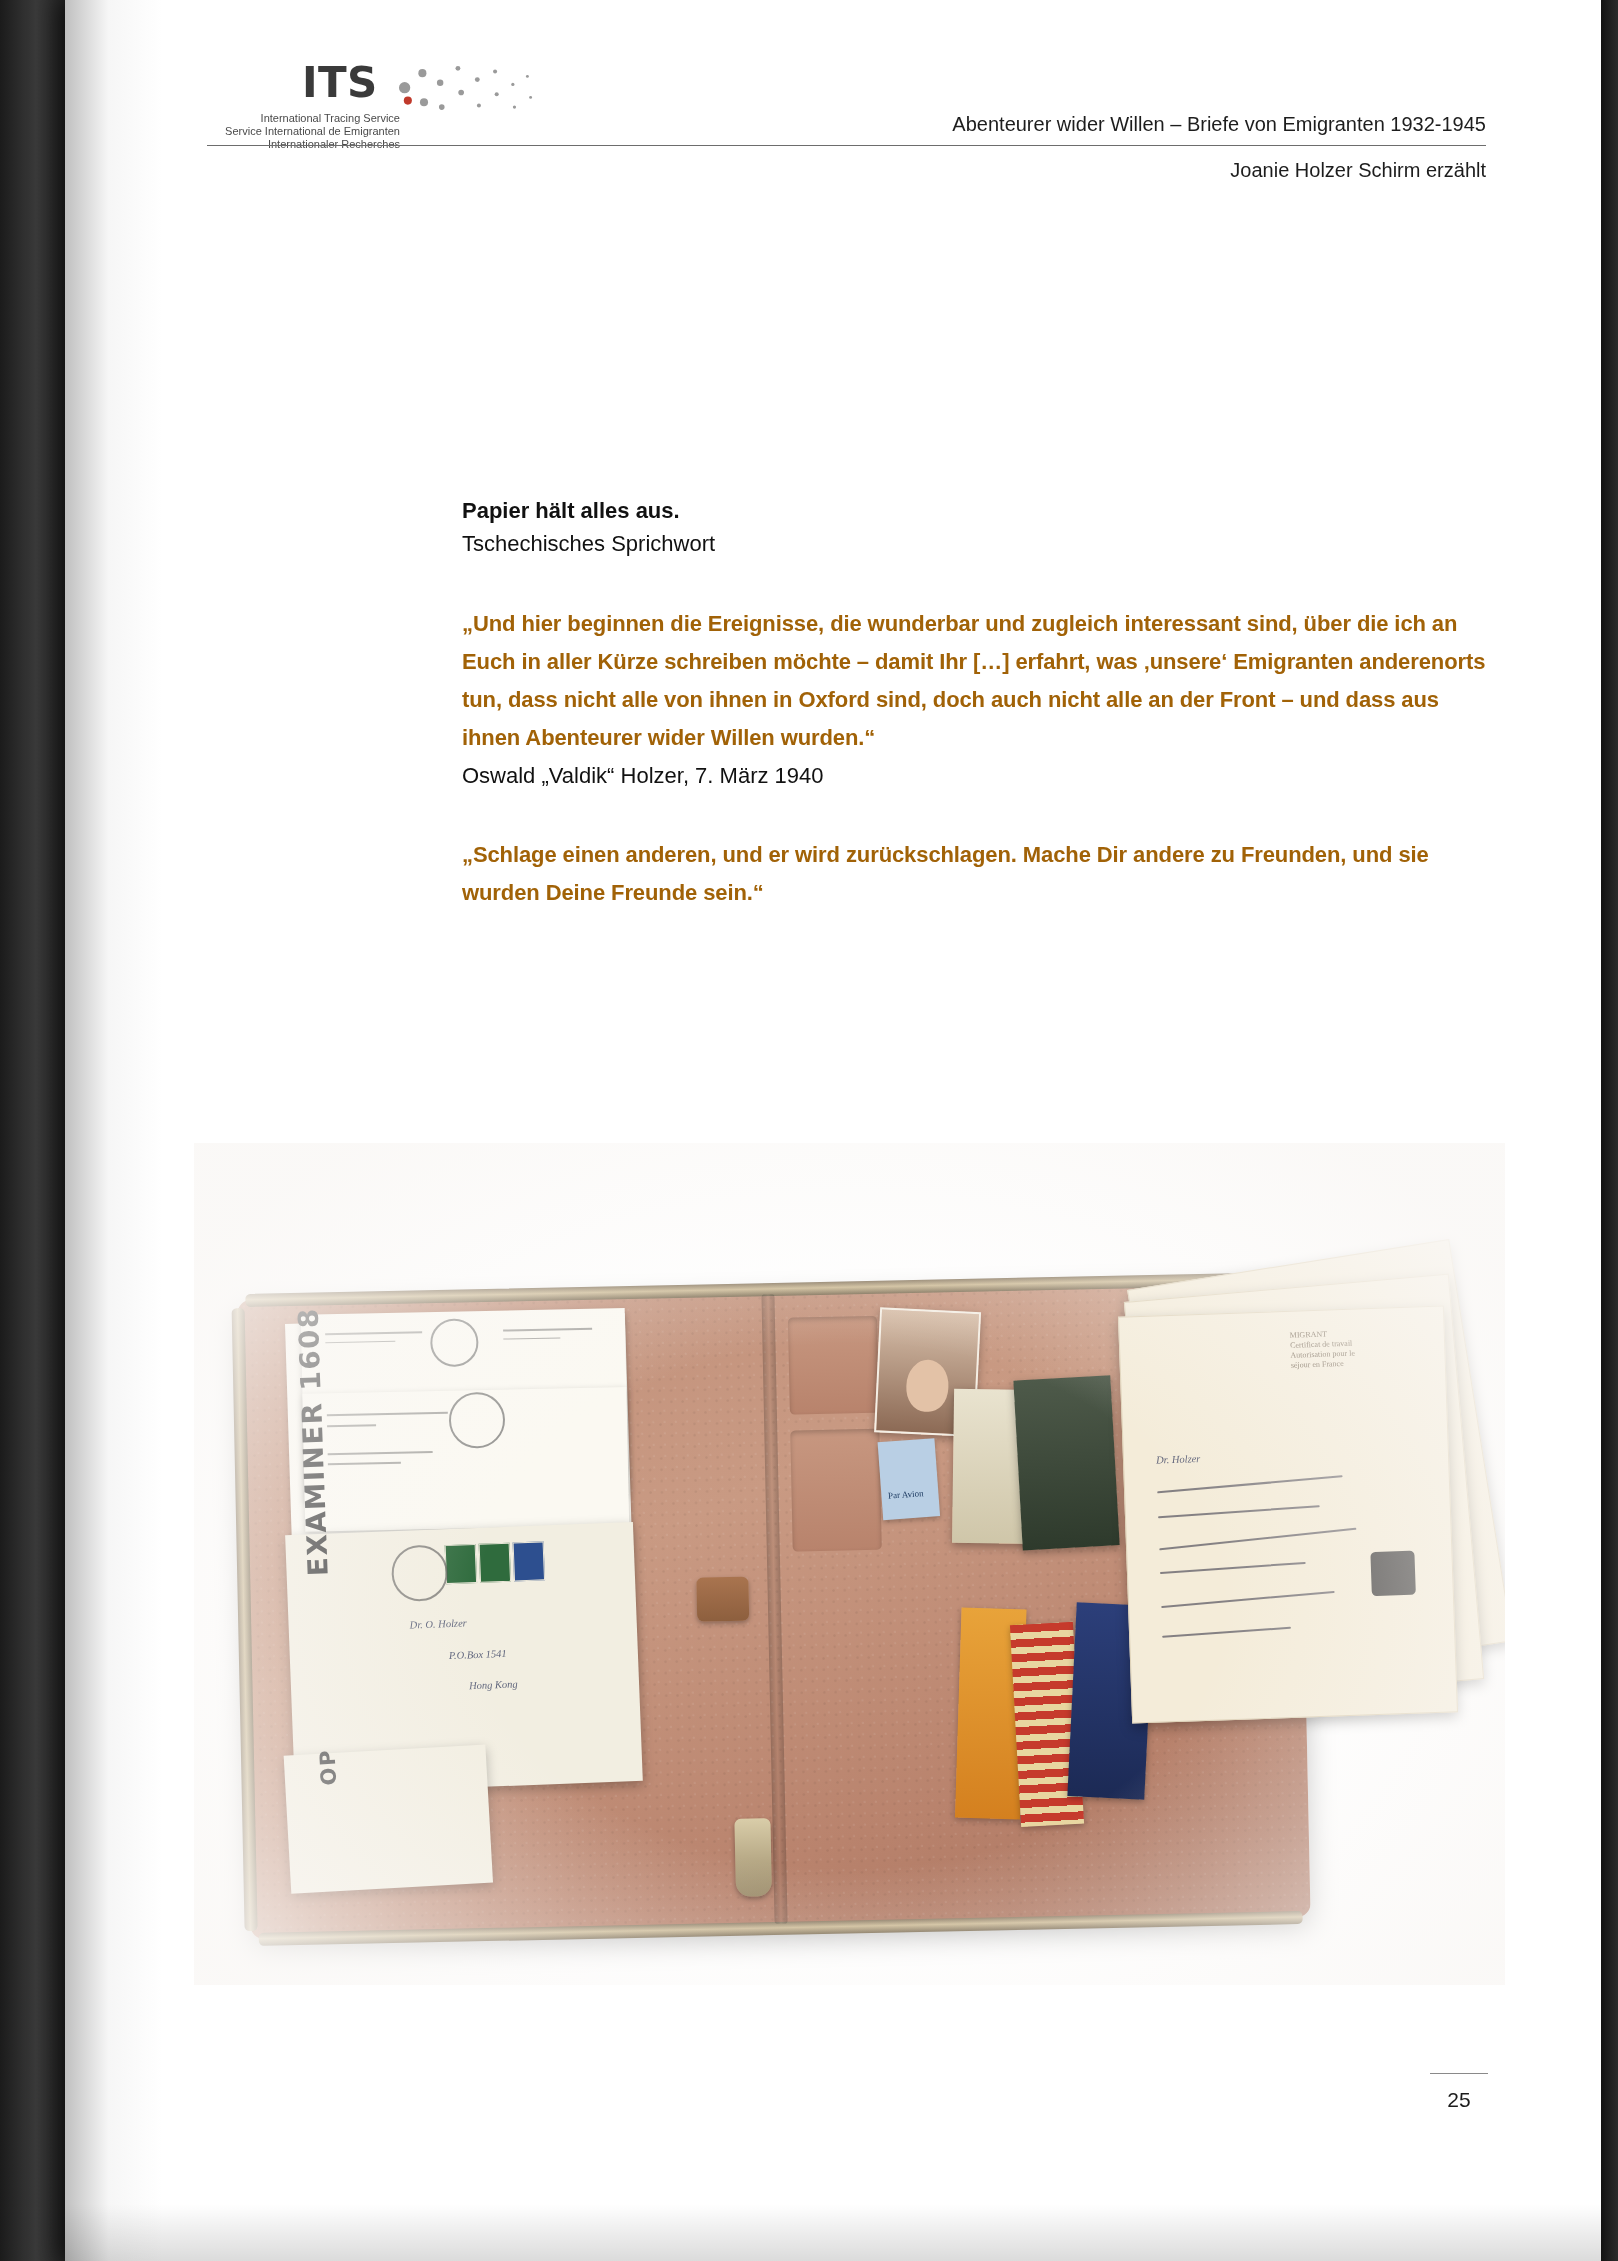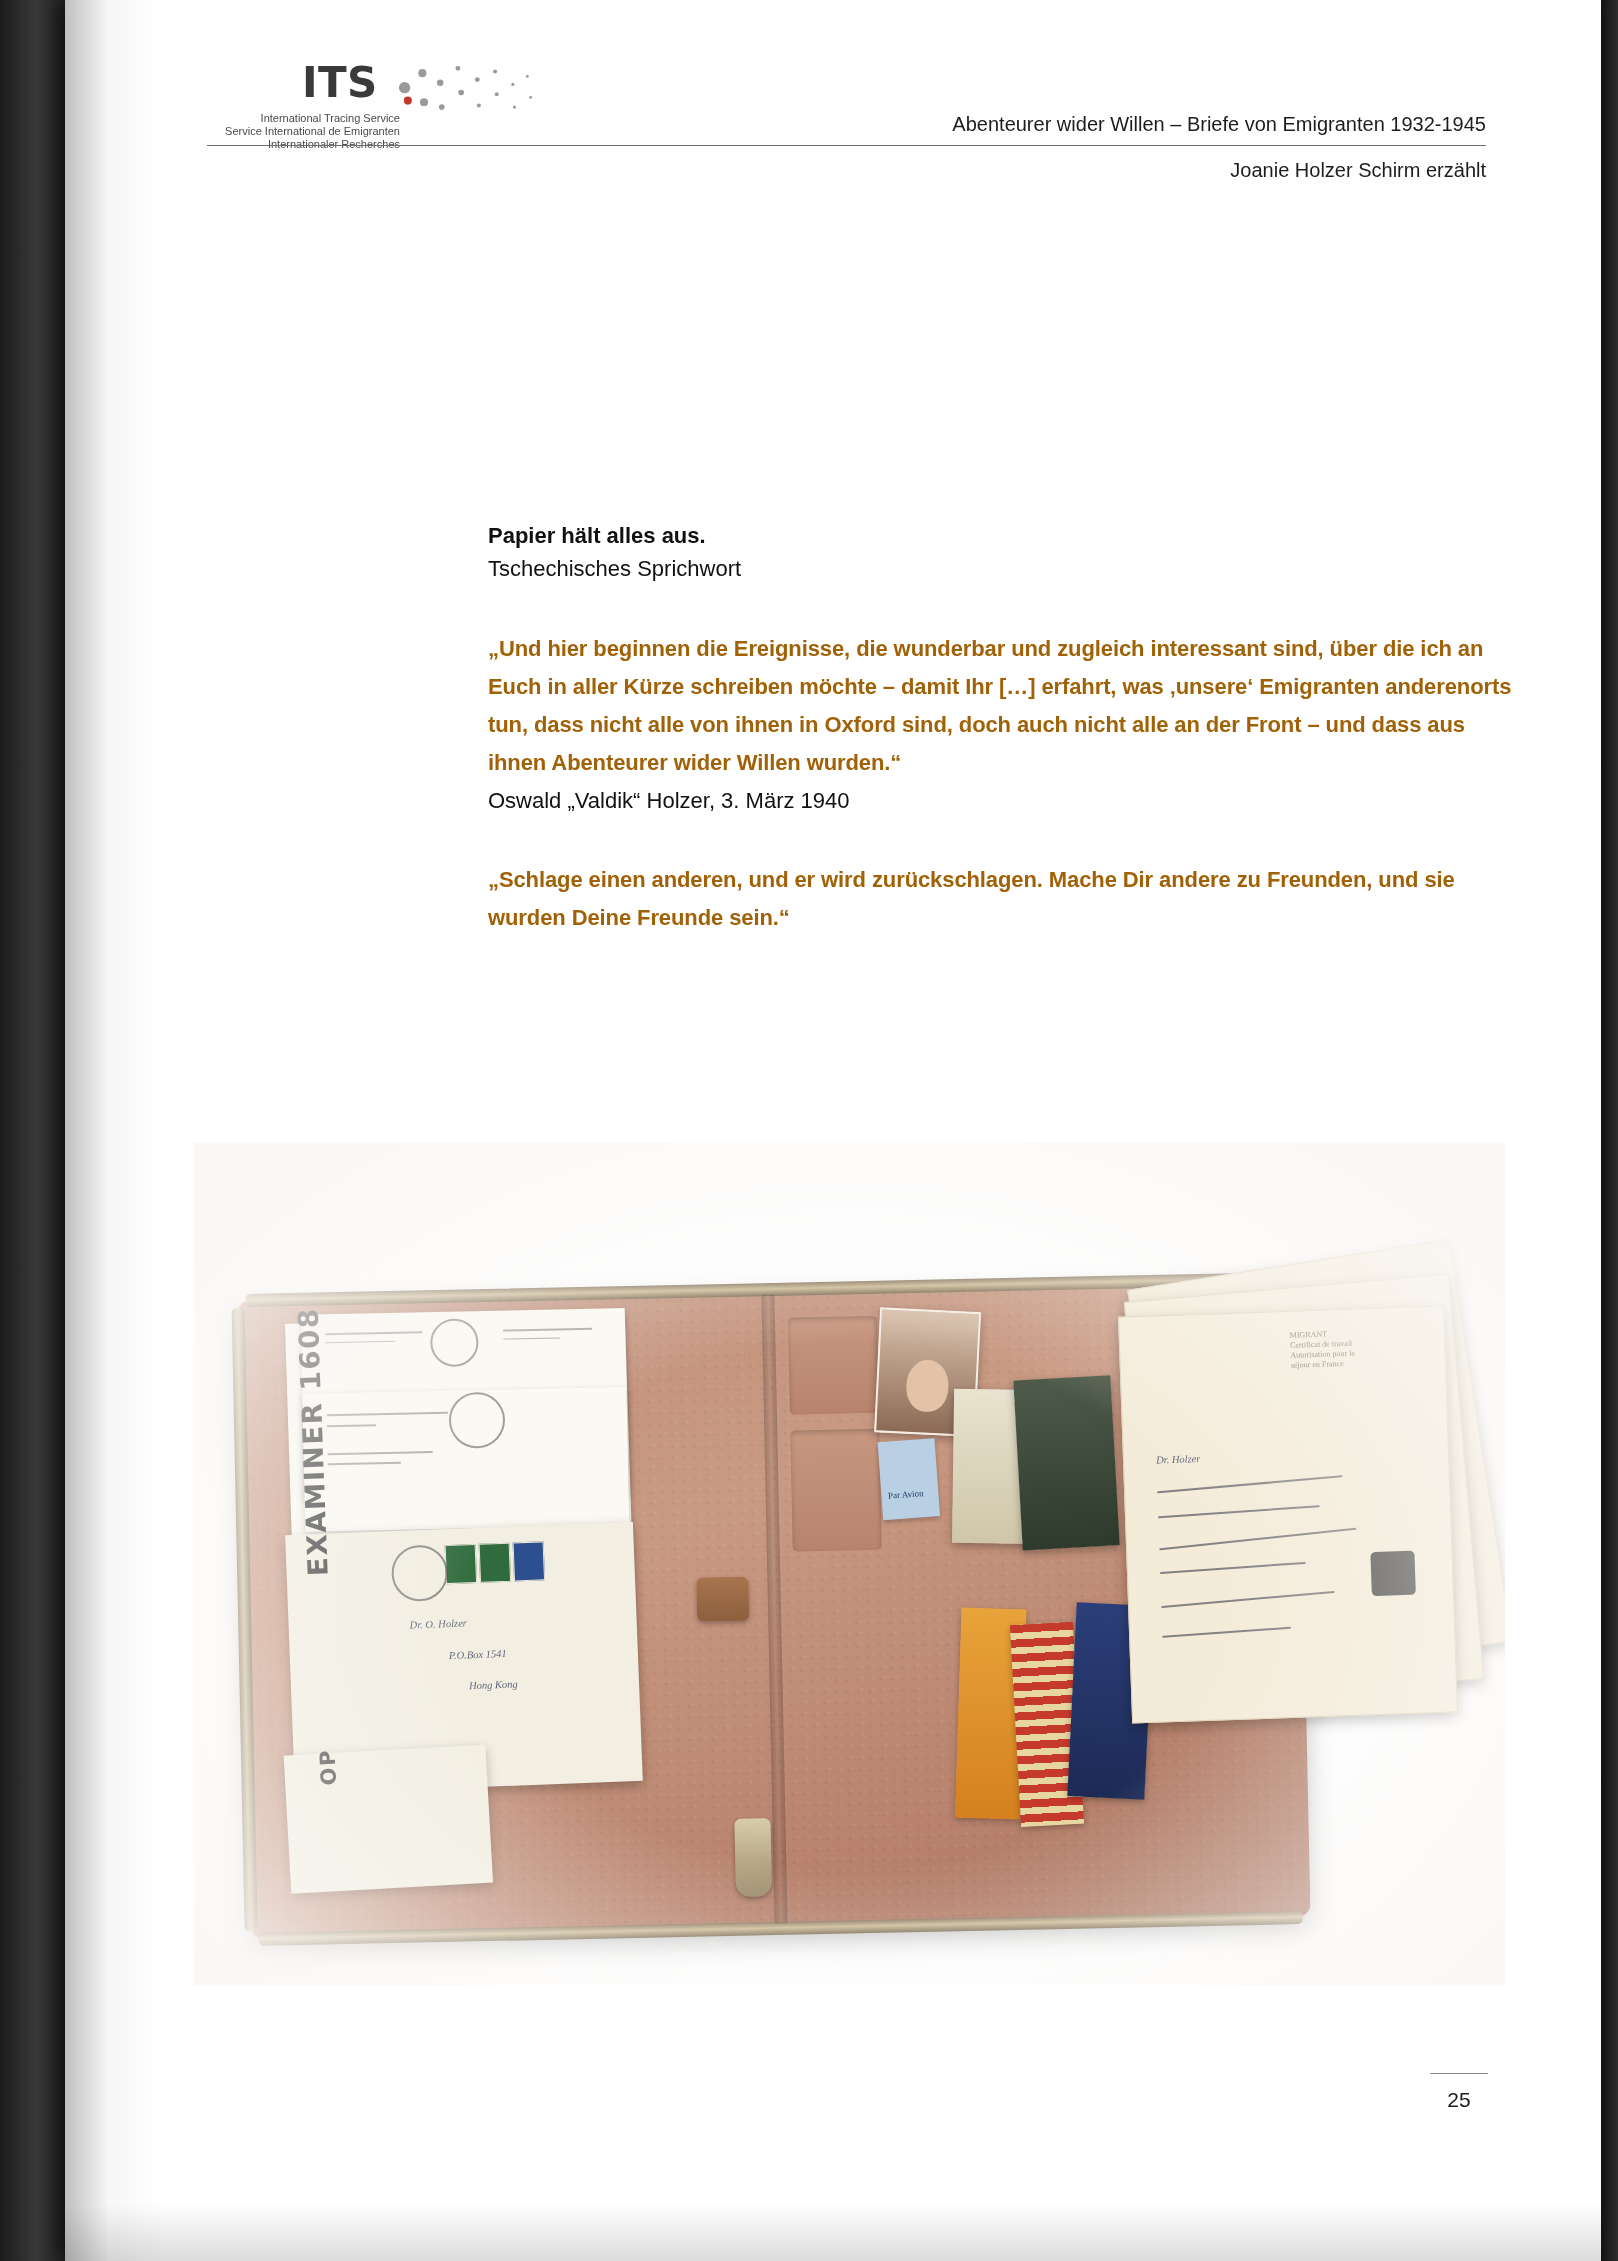--- a/index.html
+++ b/index.html
@@ -127,23 +127,22 @@
     top: 109px;
     font-size: 20px;
     color: #1d1d1d;
     white-space: nowrap;
   }
 
   
   .content {
     position: absolute;
     left: 397px;
-    top: 520px;
+    top: 495px;
     width: 1028px;
-    margin-left: 26px;
   }
   .proverb-line {
     font-size: 22px;
     font-weight: bold;
     color: #111;
     line-height: 32px;
   }
   .proverb-src {
     font-size: 22px;
     color: #111;
@@ -454,21 +453,21 @@
     <div class="header-sub">Joanie Holzer Schirm erzählt</div>
   </div>
 
   <div class="content">
 
     <div class="proverb-line">Papier hält alles aus.</div>
     <div class="proverb-src">Tschechisches Sprichwort</div>
 
     <div class="quote-block">
       <div class="quote-text">„Und hier beginnen die Ereignisse, die wunderbar und zugleich interessant sind, über die ich an Euch in aller Kürze schreiben möchte – damit Ihr […] erfahrt, was ‚unsere‘ Emigranten anderenorts tun, dass nicht alle von ihnen in Oxford sind, doch auch nicht alle an der Front – und dass aus ihnen Abenteurer wider Willen wurden.“</div>
-      <div class="quote-attrib">Oswald „Valdik“ Holzer, 3. März 1940</div>
+      <div class="quote-attrib">Oswald „Valdik“ Holzer, 7. März 1940</div>
     </div>
 
     <div class="quote-block">
       <div class="quote-text">„Schlage einen anderen, und er wird zurückschlagen. Mache Dir andere zu Freunden, und sie wurden Deine Freunde sein.“</div>
     </div>
   </div>
 
   <div class="photo-wrap">
     <div class="photo">
 

